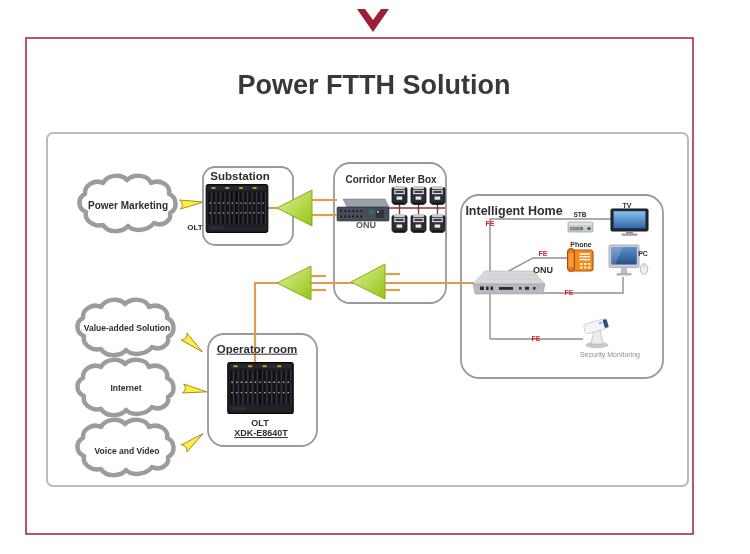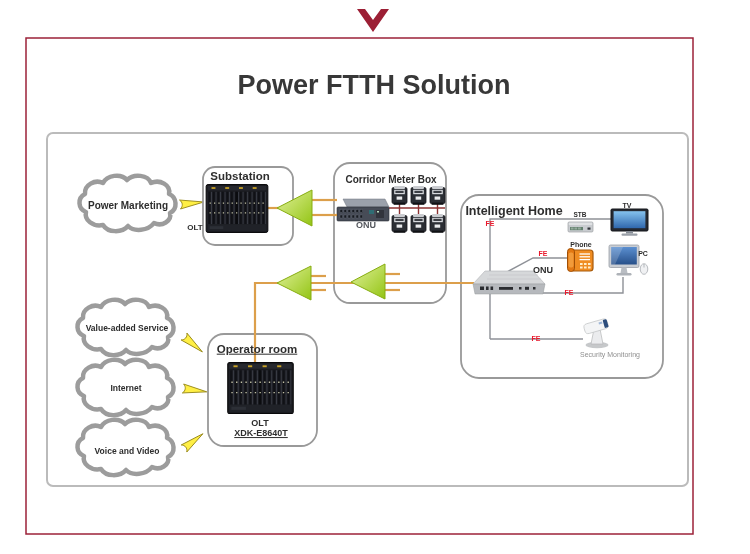--- a/index.html
+++ b/index.html
@@ -1,17 +1,17 @@
 <!DOCTYPE html>
 <html><head>
 <meta charset="utf-8">
 <style>
   html,body { margin:0; padding:0; background:#ffffff; }
   .stage { position:relative; width:750px; height:554px; background:#fff;
-           font-family:"Liberation Sans", sans-serif; overflow:hidden; }
+           font-family:"Liberation Sans", sans-serif; overflow:hidden;border-radius:17px; }
   svg.scene { position:absolute; left:0; top:0; }
   .lbl { position:absolute; transform:translate(-50%,-50%); white-space:nowrap;
          font-weight:bold; color:#2e2e2e; line-height:1.1; }
   .lbl.light { font-weight:normal; color:#8f8f8f; }
   .lbl.fe { color:#e8192c; }
   .pagetitle { position:absolute; transform:translate(-50%,-50%); white-space:nowrap;
                font-weight:bold; color:#383838; }
 </style>
 </head>
 <body>
@@ -223,21 +223,21 @@
         <rect x="18.4" y="7" width="3.6" height="2" fill="#9fb8d8"></rect>
       </g>
     </g>
 
     <path d="M357,9 L373,32 L389,9 L381,9 L373,20 L365,9 Z" fill="#9c1f35"></path>
   </svg>
 
   <div class="pagetitle" style="left:374px;top:85px;font-size:27px;">Power FTTH Solution</div>
 
   <div class="lbl" style="left:128px;top:205px;font-size:10px;">Power Marketing</div>
-  <div class="lbl" style="left:127px;top:329px;font-size:8.5px;">Value-added Service</div>
+  <div class="lbl" style="left:127px;top:329px;font-size:8.5px;">Value-added Solution</div>
   <div class="lbl" style="left:126px;top:389px;font-size:8.5px;">Internet</div>
   <div class="lbl" style="left:127px;top:452px;font-size:8.5px;">Voice and Video</div>
 
   <div class="lbl" style="left:240px;top:176px;font-size:11.5px;">Substation</div>
   <div class="lbl" style="left:195px;top:228px;font-size:8px;">OLT</div>
 
   <div class="lbl" style="left:391px;top:179px;font-size:10px;">Corridor Meter Box</div>
   <div class="lbl" style="left:366px;top:226px;font-size:9px;color:#55585e;">ONU</div>
 
   <div class="lbl" style="left:257px;top:349px;font-size:11.5px;text-decoration:underline;">Operator room</div>

